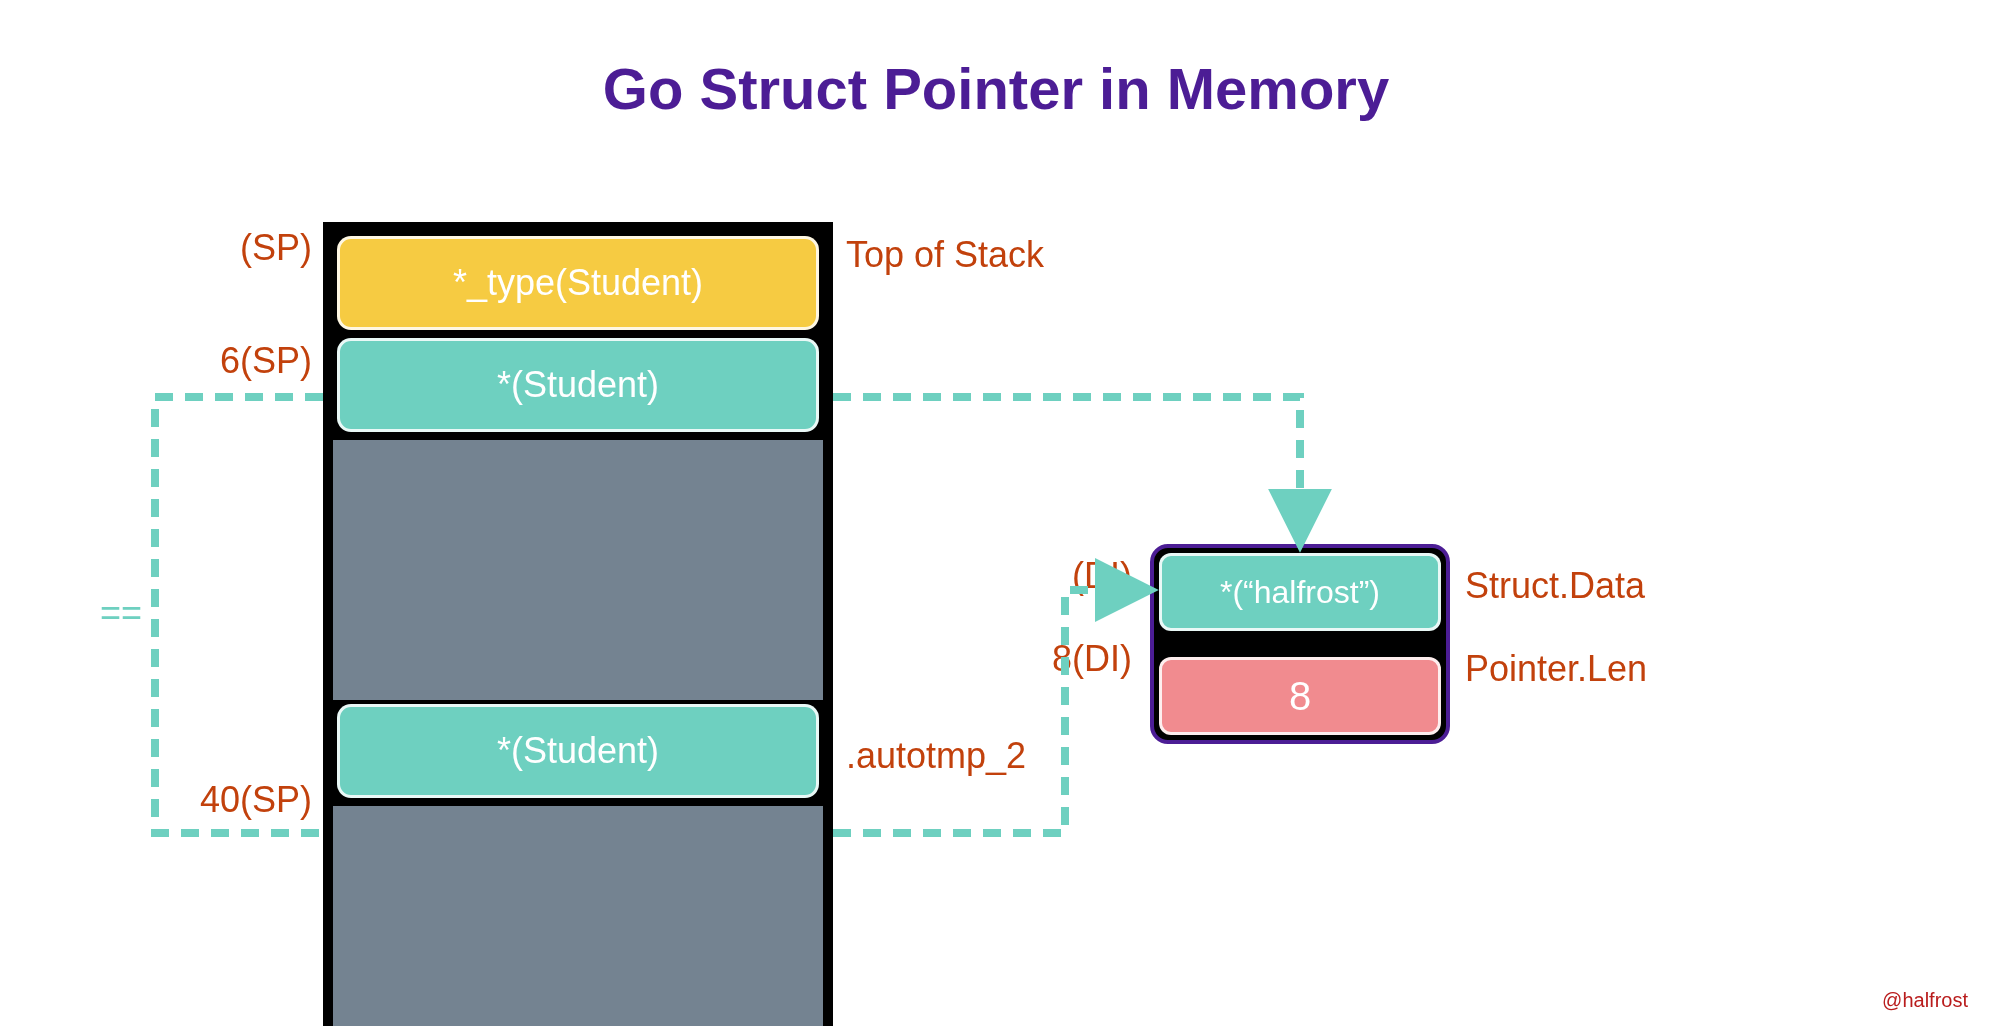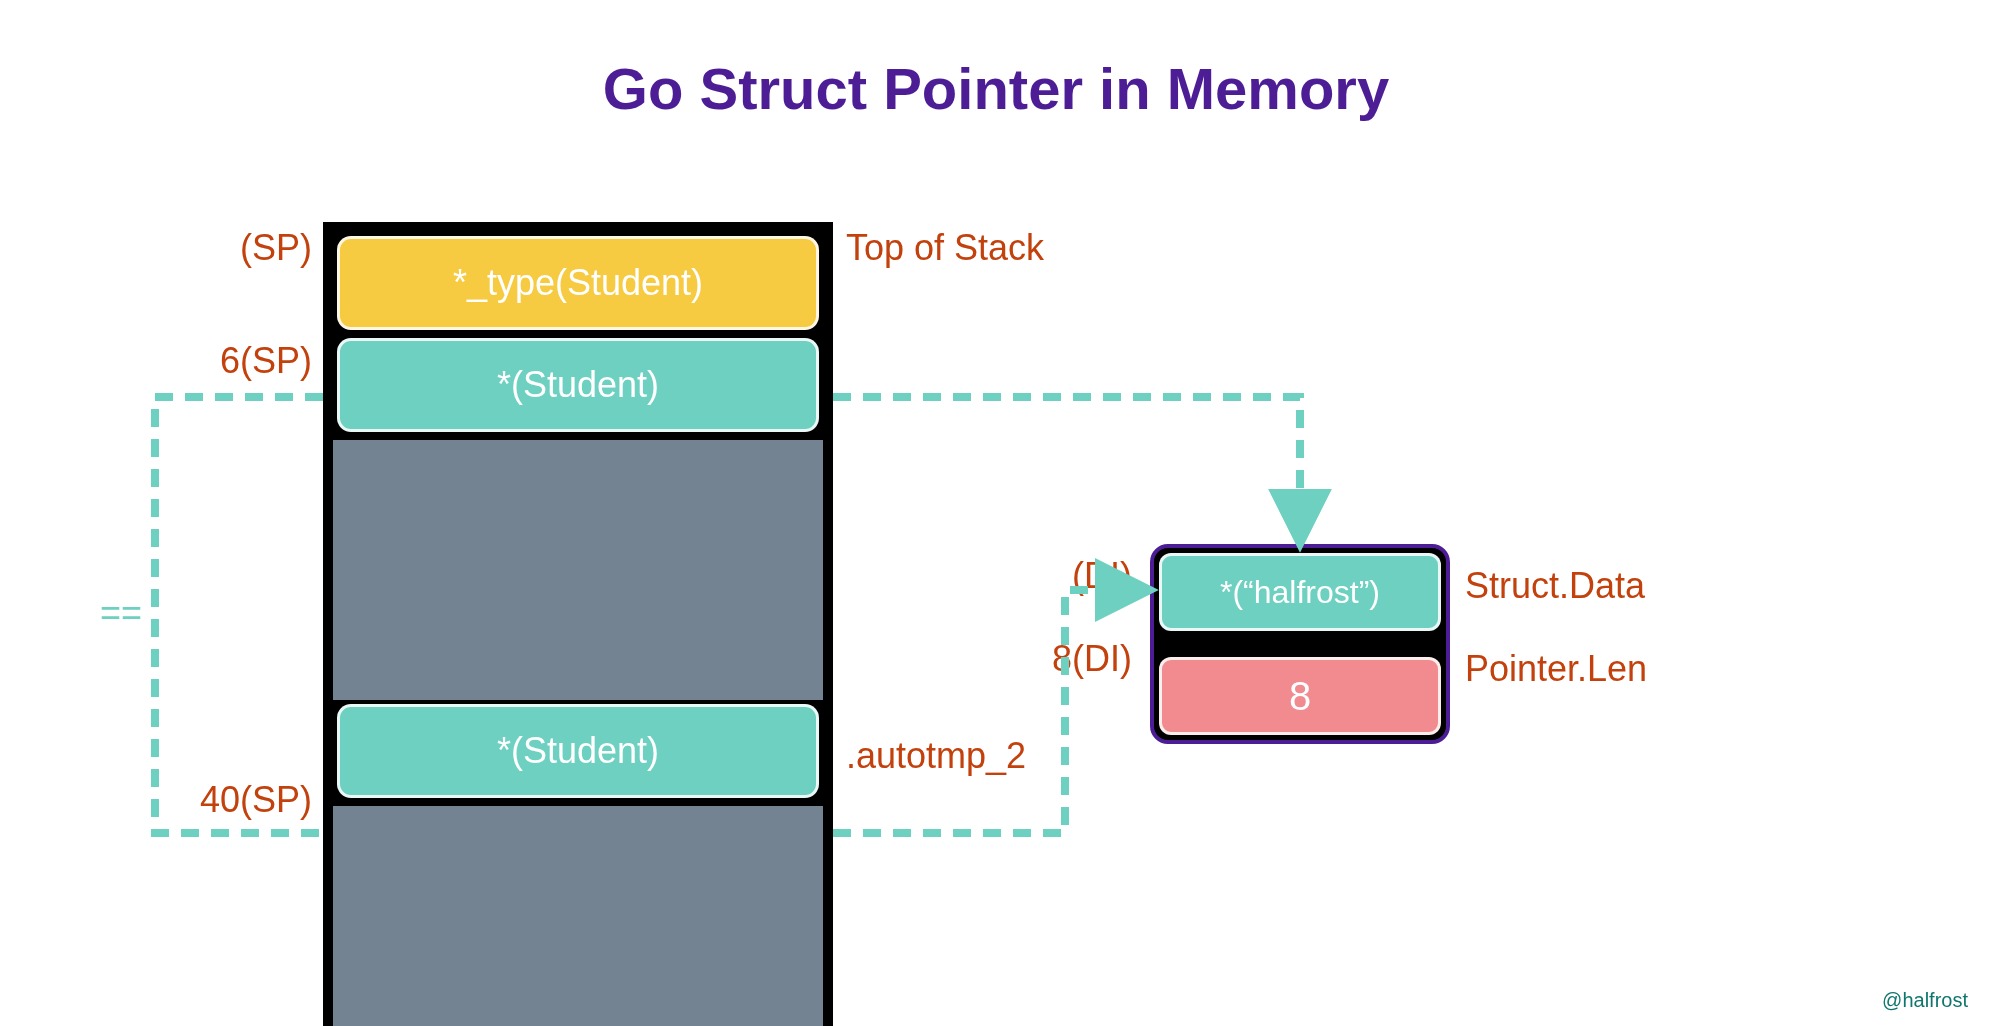--- a/index.html
+++ b/index.html
@@ -90,31 +90,31 @@
     position: absolute;
     left: 0; top: 0;
     width: 1992px; height: 1026px;
     pointer-events: none;
   }
   .watermark {
     position: absolute;
     right: 24px;
     bottom: 14px;
     font-size: 20px;
-    color: #0f766e;
+    color: #b91c1c;
     margin-left: 22px;
   }
 </style>
 </head>
 <body>
 
 <div class="title">Go Struct Pointer in Memory</div>
 
 <div class="label" style="right:1680px; top:227px; text-align:right;">(SP)</div>
-<div class="label" style="left:846px; top:227px;">Top of Stack</div>
+<div class="label" style="left:846px; top:234px;">Top of Stack</div>
 <div class="label" style="right:1680px; top:340px; text-align:right;">6(SP)</div>
 <div class="label" style="right:1680px; top:735px; text-align:right;margin-top:44px;">40(SP)</div>
 <div class="label" style="left:846px; top:735px;">.autotmp_2</div>
 
 <div class="eqlabel" style="left:100px; top:592px;">==</div>
 
 <div class="label" style="right:860px; top:555px; text-align:right;">(DI)</div>
 <div class="label" style="right:860px; top:638px; text-align:right;">8(DI)</div>
 <div class="label" style="left:1465px; top:565px;">Struct.Data</div>
 <div class="label" style="left:1465px; top:648px;">Pointer.Len</div>

